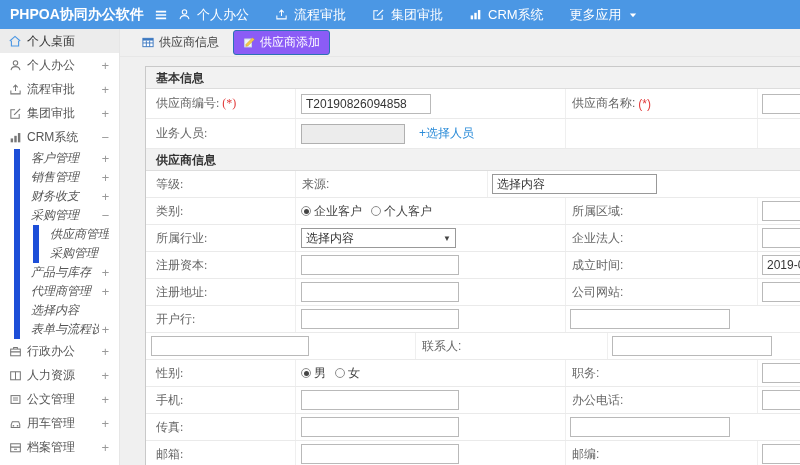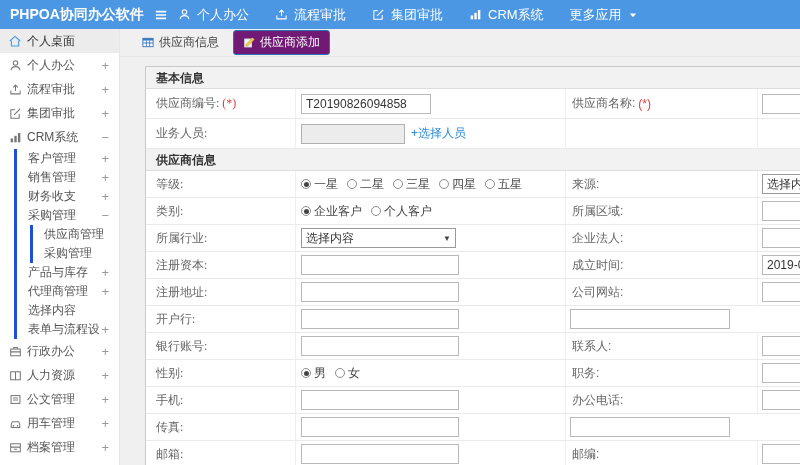--- a/index.html
+++ b/index.html
@@ -15,48 +15,48 @@
   .icon svg{display:block;}
   
   .layout{display:flex;height:436px;}
   .sidebar{width:120px;background:#fff;border-right:1px solid #e6e6e6;overflow:hidden;flex:none;}
   .side-item{display:flex;align-items:center;height:24px;padding:0 10px 0 8px;cursor:pointer;white-space:nowrap;color:#555;}
   .side-item .s-icon{width:14px;height:14px;margin-right:5px;color:#777;flex:none;}
   .side-item.active{background:#ececec;color:#333;}
   .side-item.active .s-icon{color:#4b97e4;}
   .side-item .s-label{flex:1;overflow:hidden;}
   .side-item .expand{color:#999;font-size:13px;margin-left:2px;}
-  .side-group{margin-left:14px;border-left:3px solid #1d4ed8;}
+  .side-group{margin-left:14px;border-left:6px solid #1d4ed8;font-style:italic;}
   .side-group .side-item{height:19px;padding-left:11px;font-size:12px;}
   .side-group .side-group{margin-left:13px;}
   
   .main{flex:1;background:#f0f0f0;position:relative;overflow:hidden;}
   .tabbar{height:28px;display:flex;align-items:center;padding-left:13px;border-bottom:1px solid #e7e7e7;}
   .tab{display:flex;align-items:center;gap:4px;padding:4px 8px;cursor:pointer;color:#444;white-space:nowrap;}
-  .tab.active{background:#701a75;border:1px solid #2a72b4;border-radius:3px;color:#fff;padding:3px 9px;margin-left:6px;}
+  .tab.active{background:#8b5cf6;border:1px solid #2a72b4;border-radius:3px;color:#fff;padding:3px 9px;margin-left:6px;}
   
   .form-panel{margin:9px 0 0 25px;width:780px;background:#fff;border:1px solid #c9c9c9;}
   .sec-header{height:22px;line-height:22px;background:#f2f2f2;border-bottom:1px solid #ddd;padding-left:10px;
     font-weight:bold;color:#333;}
   .frow{display:flex;border-bottom:1px solid #eaeaea;height:27px;}
   .frow.tall{height:30px;}
   .cell{display:flex;align-items:center;overflow:hidden;}
   .c1{width:150px;border-right:1px solid #efefef;padding-left:10px;flex:none;font-family:Liberation Serif, serif;}
   .c2{width:270px;border-right:1px solid #efefef;padding-left:5px;flex:none;}
   .c3{width:192px;border-right:1px solid #efefef;padding-left:6px;flex:none;}
   .c4{flex:1;padding-left:4px;}
   .lab{color:#666;}
   .req{color:#e23b3b;margin-left:3px;}
   .txt{height:20px;border:1px solid #b9b9b9;background:#fff;padding:0 4px;font-size:12px;color:#333;
     font-family:"Liberation Sans","DejaVu Sans",sans-serif;}
   .txt.grey{background:#ececec;border-color:#b0b0b0;}
   .sel{height:20px;border:1px solid #999;background:#fff;display:inline-flex;align-items:center;
     justify-content:space-between;padding:0 4px;color:#333;cursor:pointer;}
   .sel .caret{font-size:8px;color:#444;margin-left:6px;}
-  .link{color:#2a8bd8;cursor:pointer;margin-left:6px;white-space:nowrap;}
+  .link{color:#2a8bd8;cursor:pointer;margin-left:14px;white-space:nowrap;}
   .radio-group{display:flex;align-items:center;flex-wrap:nowrap;white-space:nowrap;}
   .radio-opt{display:inline-flex;align-items:center;margin-right:9px;cursor:pointer;color:#444;}
   .rdot{width:10px;height:10px;border-radius:50%;border:1px solid #8e8e8e;background:#fdfdfd;margin-right:3px;
     display:inline-flex;align-items:center;justify-content:center;flex:none;}
   .rdot.on::after{content:"";width:5px;height:5px;border-radius:50%;background:#444;display:block;}
 </style>
 </head>
 <body>
 
 <div class="topbar">
@@ -310,44 +310,20 @@
             <span class="link">+选择人员</span>
           </div>
           <div class="cell lbl c3"></div>
           <div class="cell fld c4"></div>
         </div>
         <div class="sec-header">供应商信息</div>
         <div class="frow">
           <div class="cell lbl c1">
             <span class="lab">等级:</span>
           </div>
-          <div class="cell fld c2">
-            <span class="radio-group">
-              <span class="radio-opt">
-                <span class="rdot on"></span>
-                <span>一星</span>
-              </span>
-              <span class="radio-opt">
-                <span class="rdot"></span>
-                <span>二星</span>
-              </span>
-              <span class="radio-opt">
-                <span class="rdot"></span>
-                <span>三星</span>
-              </span>
-              <span class="radio-opt">
-                <span class="rdot"></span>
-                <span>四星</span>
-              </span>
-              <span class="radio-opt">
-                <span class="rdot"></span>
-                <span>五星</span>
-              </span>
-            </span>
-          </div>
           <div class="cell lbl c3">
             <span class="lab">来源:</span>
           </div>
           <div class="cell fld c4">
             <div class="sel" style="width: 165px;">
               <span>选择内容</span>
             </div>
           </div>
         </div>
         <div class="frow">
@@ -423,23 +399,20 @@
             <span class="lab">开户行:</span>
           </div>
           <div class="cell fld c2">
             <input class="txt" style="width: 158px;">
           </div>
           <div class="cell fld c4">
             <input class="txt" style="width: 160px;">
           </div>
         </div>
         <div class="frow">
-          <div class="cell lbl c1">
-            <span class="lab">银行账号:</span>
-          </div>
           <div class="cell fld c2">
             <input class="txt" style="width: 158px;">
           </div>
           <div class="cell lbl c3">
             <span class="lab">联系人:</span>
           </div>
           <div class="cell fld c4">
             <input class="txt" style="width: 160px;">
           </div>
         </div>

